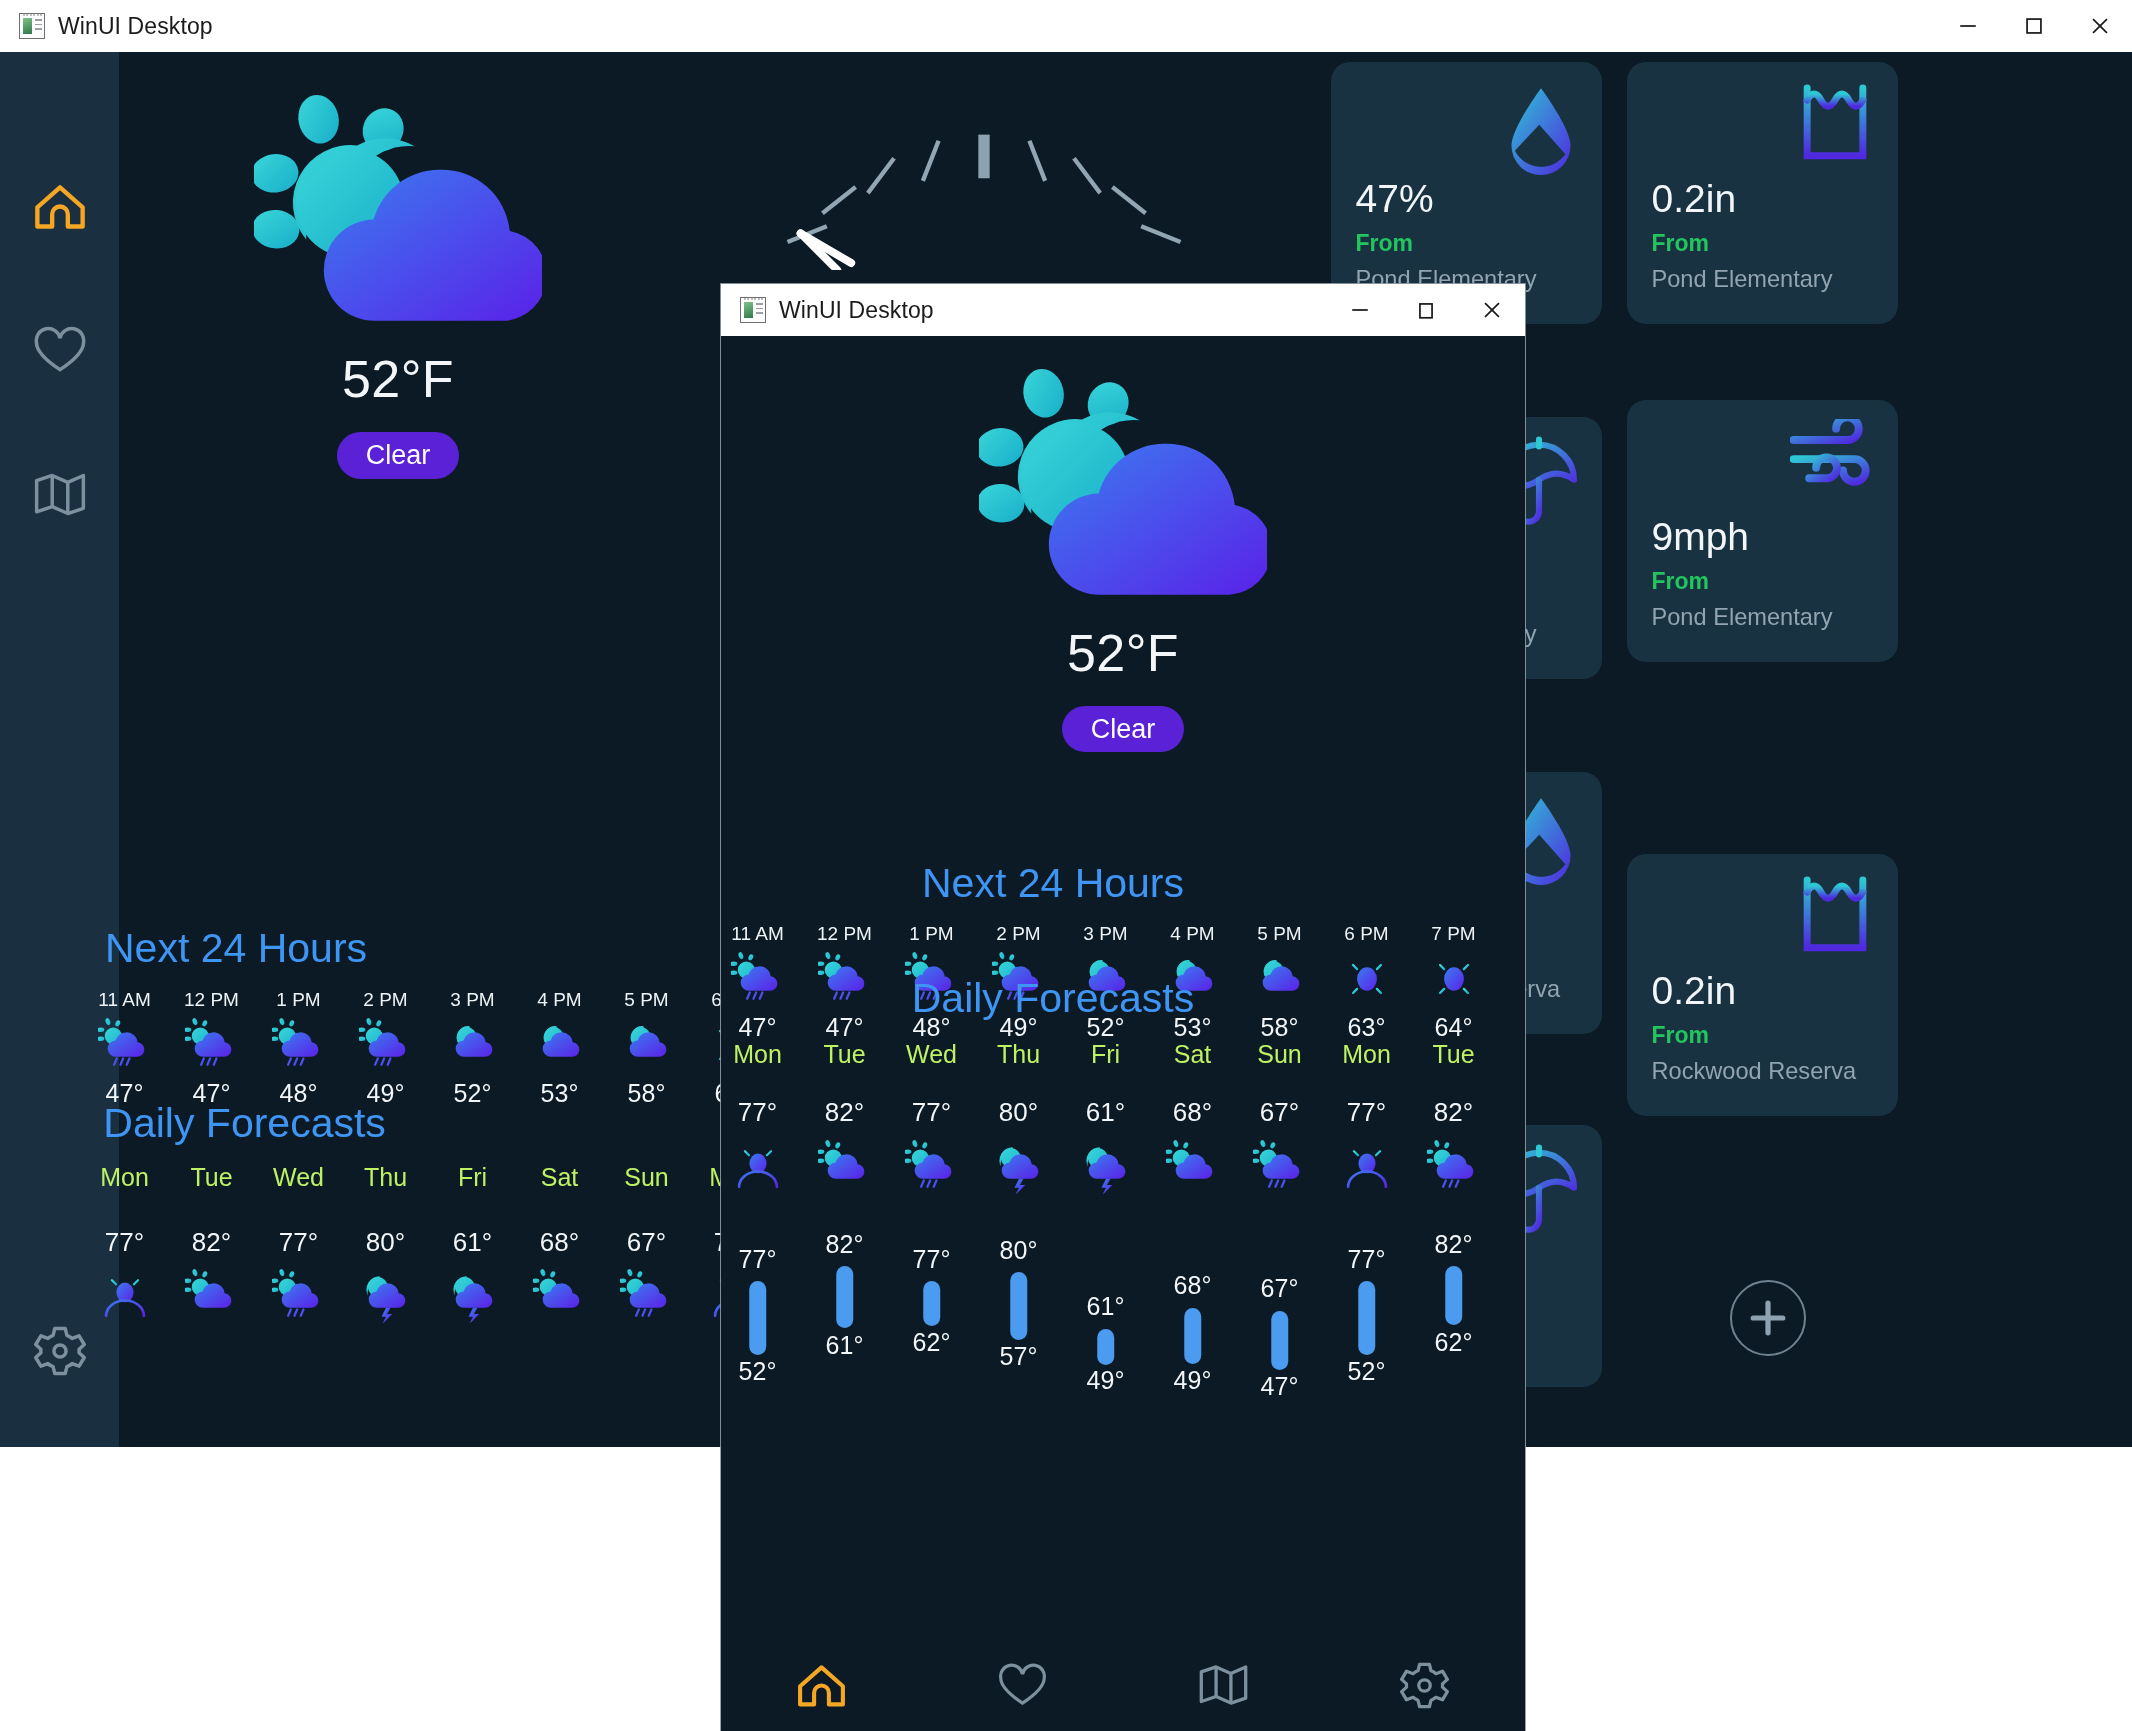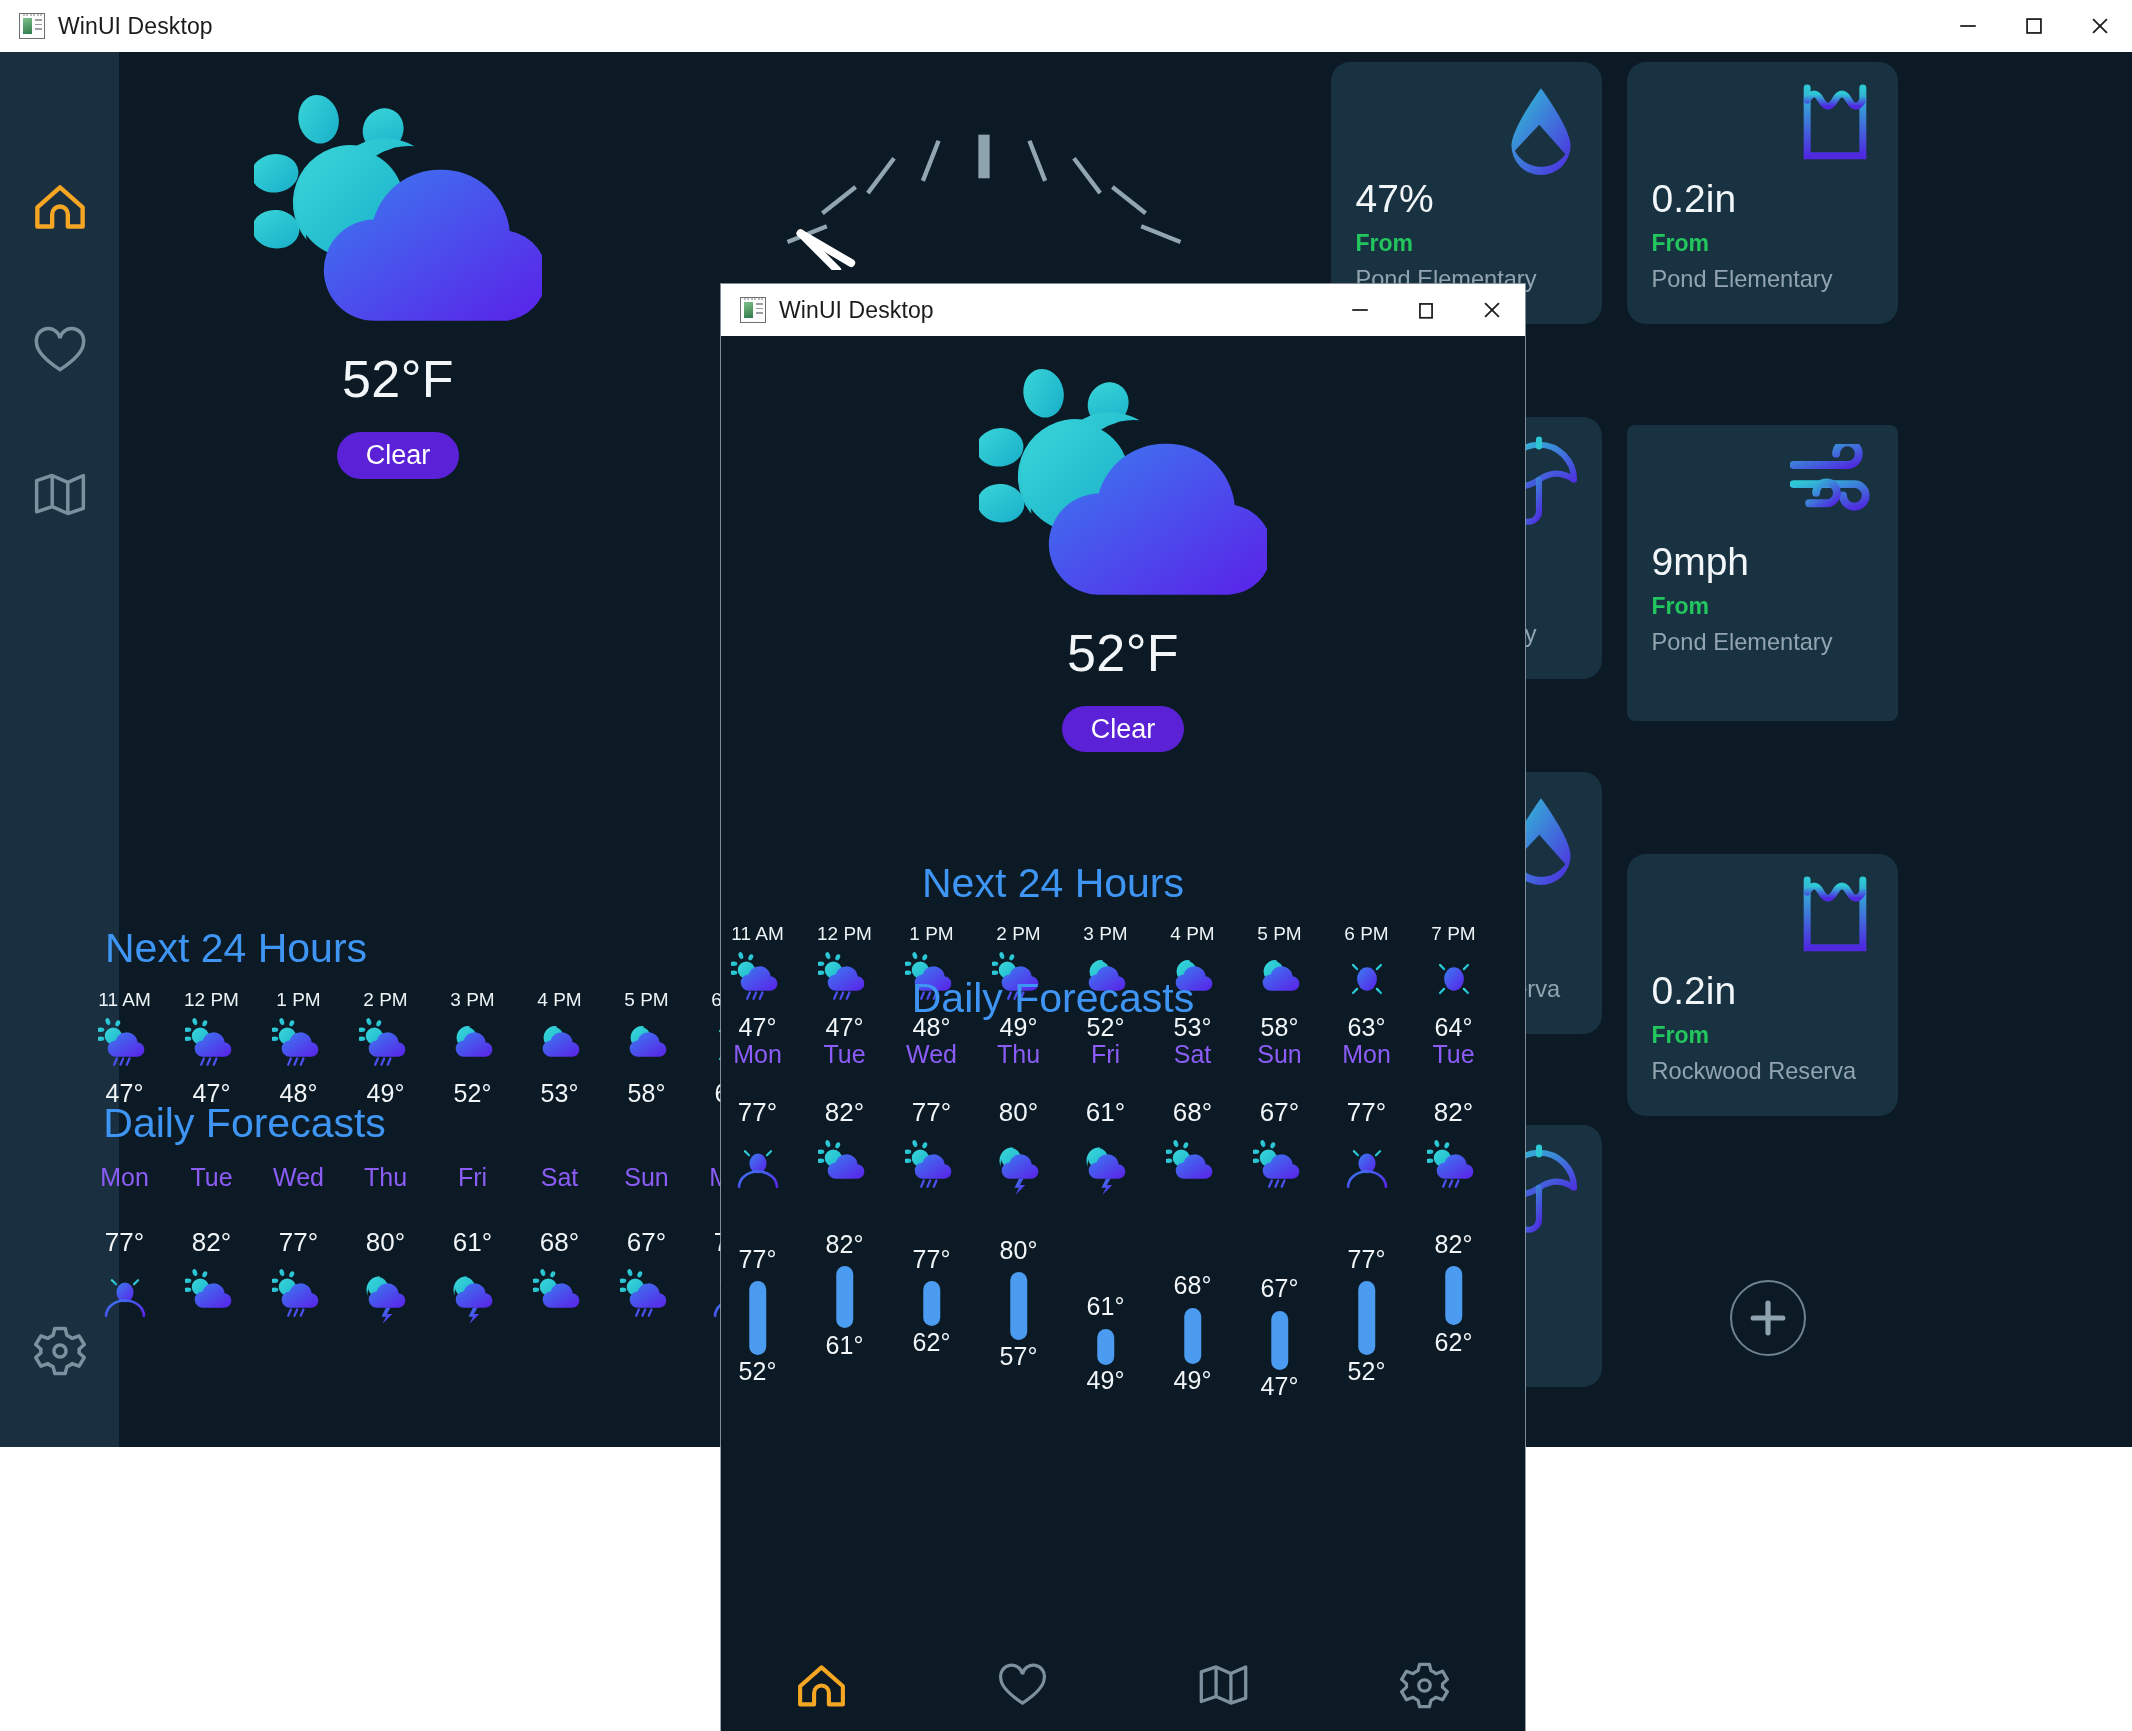--- a/index.html
+++ b/index.html
@@ -54,21 +54,21 @@
   
   .hstrip{position:absolute;display:flex;}
   .hcell{text-align:center;}
   .hcell .hr{font-size:19px;color:#eef3f6;font-weight:300;}
   .hcell .ic{height:54px;display:flex;align-items:flex-end;justify-content:center;margin-top:7px;}
   .hcell .tp{font-size:25px;color:#f2f6f8;font-weight:300;margin-top:7px;}
 
   
   .dstrip{position:absolute;display:flex;}
   .dcell{text-align:center;position:relative;}
-  .dcell .dy{font-size:25px;color:#8b5cf6;font-weight:300;}
+  .dcell .dy{font-size:25px;color:#bef264;font-weight:300;}
   .dcell .hi{font-size:26px;color:#f2f6f8;font-weight:300;}
   .dcell .dic{display:flex;align-items:center;justify-content:center;}
   .barwrap{position:relative;}
   .bar{position:absolute;left:50%;transform:translateX(-50%);width:17.5px;border-radius:8.7px;background:#4b9bf0;}
   .blab{position:absolute;left:50%;transform:translateX(-50%);font-size:25px;color:#f2f6f8;font-weight:300;white-space:nowrap;}
 
   
   .botnav{position:absolute;left:0;right:0;display:flex;align-items:center;justify-content:space-around;background:#0b1a24;}
   .botnav .ni{display:flex;align-items:center;justify-content:center;width:122px;height:84px;}
 </style>
@@ -247,21 +247,21 @@
               <path d="M8 50 a40 40 0 0 1 80 0 q-20 -14 -40 0 q-20 14 -40 0 Z" fill="none" stroke="url(#ug1)" stroke-width="7" stroke-linejoin="round"></path>
               <path d="M48 50 L48 86 a12 12 0 0 1 -24 0" fill="none" stroke="url(#ug1)" stroke-width="7" stroke-linecap="round"></path>
               <line x1="48" y1="4" x2="48" y2="12" stroke="#2ec7d4" stroke-width="7" stroke-linecap="round"></line>
             </svg>
           </div>
           <div class="card-val" style="top:115px"></div>
           <div class="card-from" style="top:168px">From</div>
           <div class="card-src" style="top:204px">Pond Elementary</div>
         </div>
 
-        <div class="card" style="left:1508px;top:373px;width:271px;height:296px;border-radius:8px;">
+        <div class="card" style="left:1508px;top:348px;width:271px;height:262px;">
           <div class="card-icon">
             <svg width="87" height="75" viewBox="0 0 100 86">
               <defs>
                   <linearGradient id="wg1" x1="0" y1="0" x2="1" y2="1">
                 <stop offset="0" stop-color="#2ec7d4"></stop>
                     <stop offset="1" stop-color="#4f28e0"></stop>
                   </linearGradient>
                 </defs>
               <g fill="none" stroke="url(#wg1)" stroke-width="9" stroke-linecap="round">
                 <path d="M4 24 H66 a13 13 0 1 0 -13 -13"></path>

